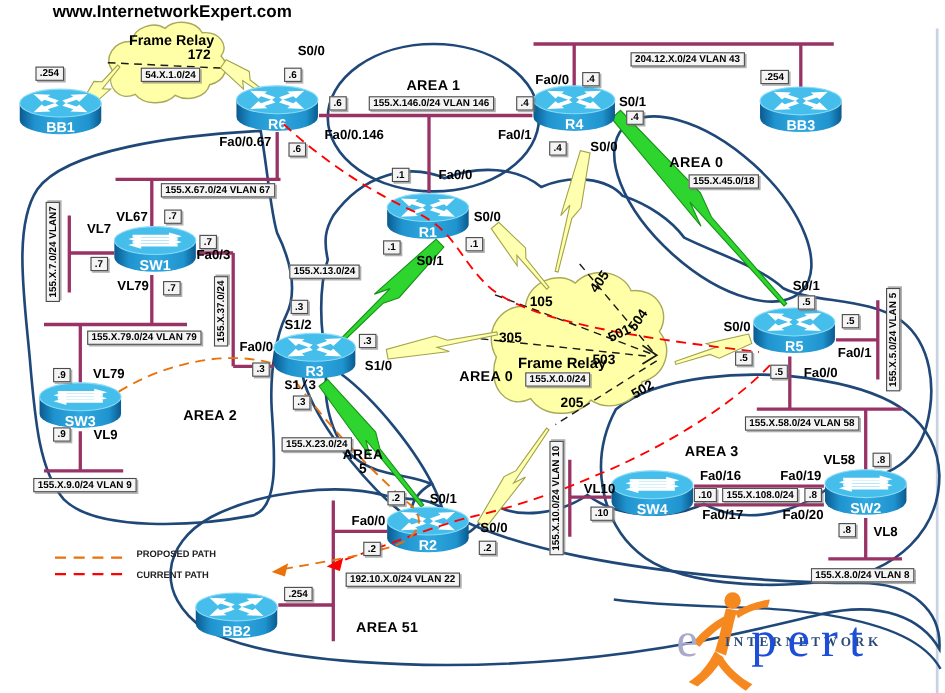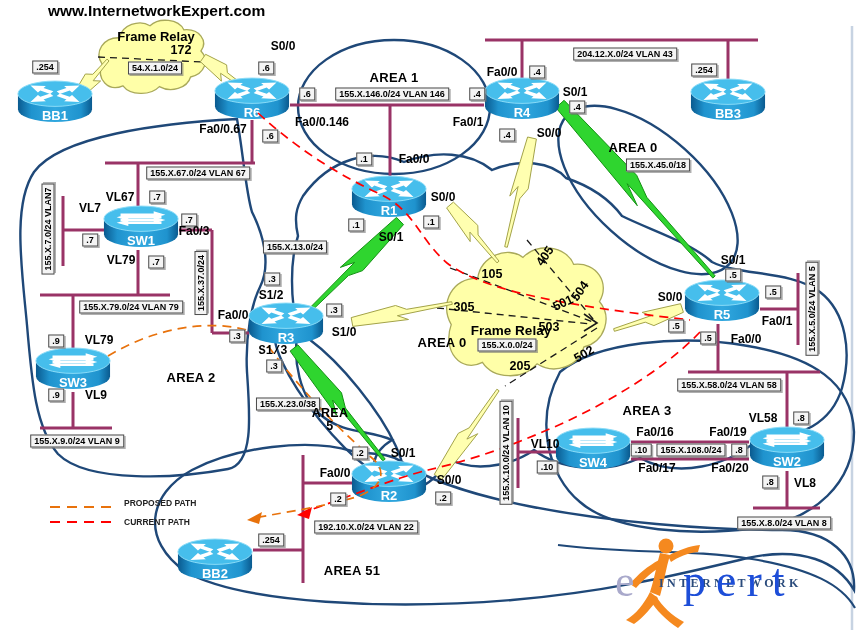--- a/index.html
+++ b/index.html
@@ -215,21 +215,21 @@
       <div class="lbl box" style="left: 189px; top: 220px;">.7</div>
       <div class="lbl box" style="left: 90px; top: 240px;">.7</div>
       <div class="lbl box" style="left: 156px; top: 262px;">.7</div>
       <div class="lbl box vbox" style="left: 48px; top: 229px;">155.X.7.0/24 VLAN7</div>
       <div class="lbl box" style="left: 131px; top: 307px;">155.X.79.0/24 VLAN 79</div>
       <div class="lbl box vbox" style="left: 201px; top: 283px;">155.X.37.0/24</div>
       <div class="lbl box" style="left: 272px; top: 279px;">.3</div>
       <div class="lbl box" style="left: 237px; top: 336px;">.3</div>
       <div class="lbl box" style="left: 334px; top: 310px;">.3</div>
       <div class="lbl box" style="left: 274px; top: 366px;">.3</div>
-      <div class="lbl box" style="left: 288px; top: 404px;">155.X.23.0/38</div>
+      <div class="lbl box" style="left: 288px; top: 404px;">155.X.23.0/24</div>
       <div class="lbl box" style="left: 56px; top: 341px;">.9</div>
       <div class="lbl box" style="left: 56px; top: 395px;">.9</div>
       <div class="lbl box" style="left: 77px; top: 441px;">155.X.9.0/24 VLAN 9</div>
       <div class="lbl box" style="left: 360px; top: 453px;">.2</div>
       <div class="lbl box" style="left: 338px; top: 499px;">.2</div>
       <div class="lbl box" style="left: 443px; top: 498px;">.2</div>
       <div class="lbl box" style="left: 366px; top: 527px;">192.10.X.0/24 VLAN 22</div>
       <div class="lbl box" style="left: 271px; top: 540px;">.254</div>
       <div class="lbl box" style="left: 733px; top: 275px;">.5</div>
       <div class="lbl box" style="left: 676px; top: 326px;">.5</div>

